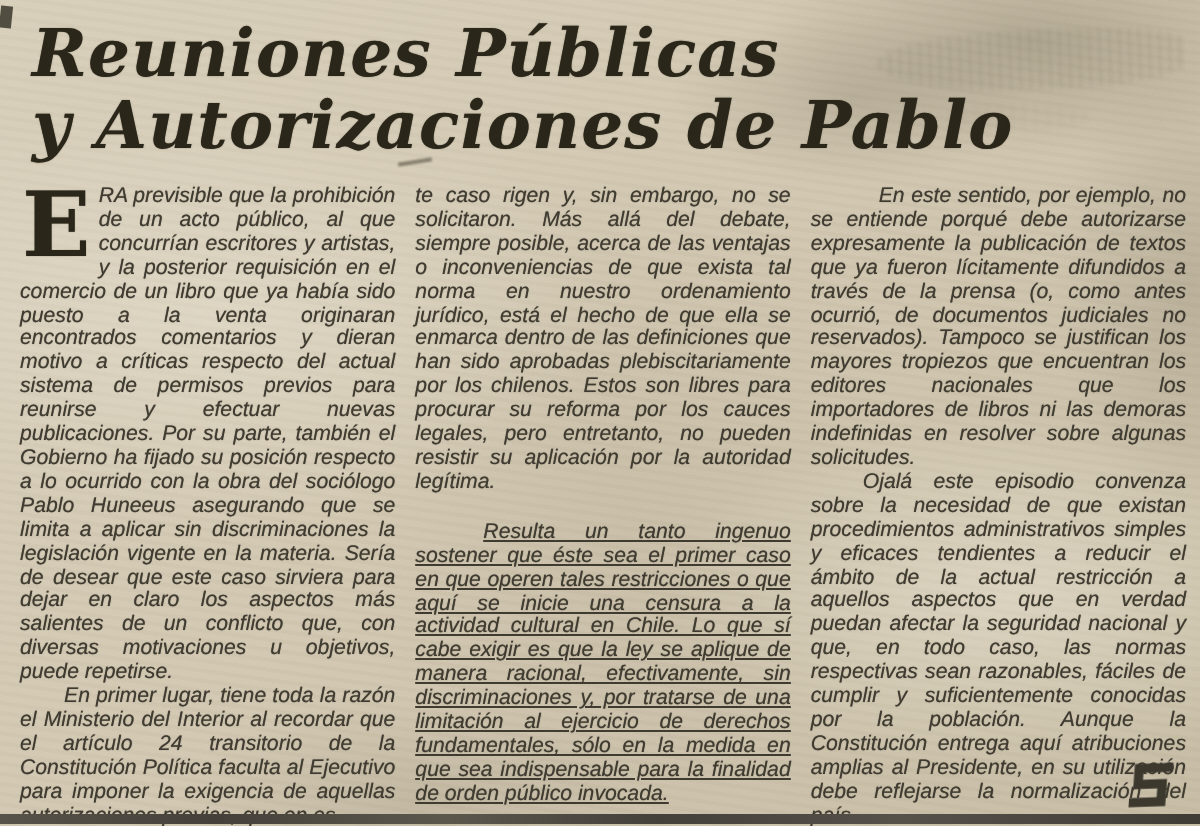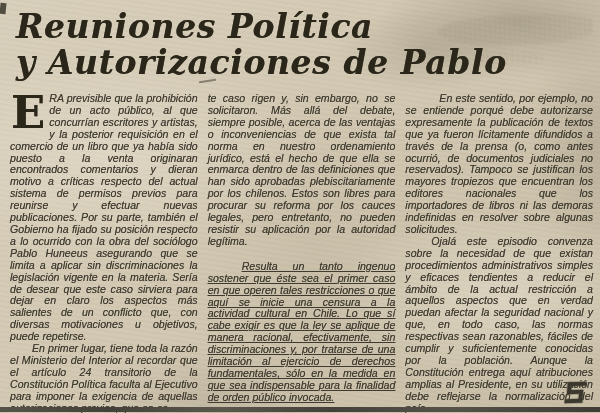--- a/index.html
+++ b/index.html
@@ -93,21 +93,21 @@
 <body>
 
 <div class="clip">
 
   <div class="corner-mark"></div>
   <div class="ghost-a"></div>
   <div class="ghost-b"></div>
   <div class="scratch"></div>
 
   <h1 class="headline">
-    <span class="hl-line">Reuniones Política</span>
+    <span class="hl-line">Reuniones Públicas</span>
     <span class="hl-line">y Autorizaciones de Pablo</span>
   </h1>
 
   <div class="body">
 
     <div class="col">
       <p><span class="dropcap">E</span><span>RA previsible que la prohibición de un acto público, al que concurrían escritores y artistas, y la posterior requisición en el comercio de un libro que ya había sido puesto a la venta originaran encontrados comentarios y dieran motivo a críticas respecto del actual sistema de permisos previos para reunirse y efectuar nuevas publicaciones. Por su parte, también el Gobierno ha fijado su posición respecto a lo ocurrido con la obra del sociólogo Pablo Huneeus asegurando que se limita a aplicar sin discriminaciones la legislación vigente en la materia. Sería de desear que este caso sirviera para dejar en claro los aspectos más salientes de un conflicto que, con diversas motivaciones u objetivos, puede repetirse.</span></p>
       <p class="ind-sm">En primer lugar, tiene toda la razón el Ministerio del Interior al recordar que el artículo 24 transitorio de la Constitución Política faculta al Ejecutivo para imponer la exigencia de aquellas autorizaciones previas, que en es-</p>
     </div>
 

